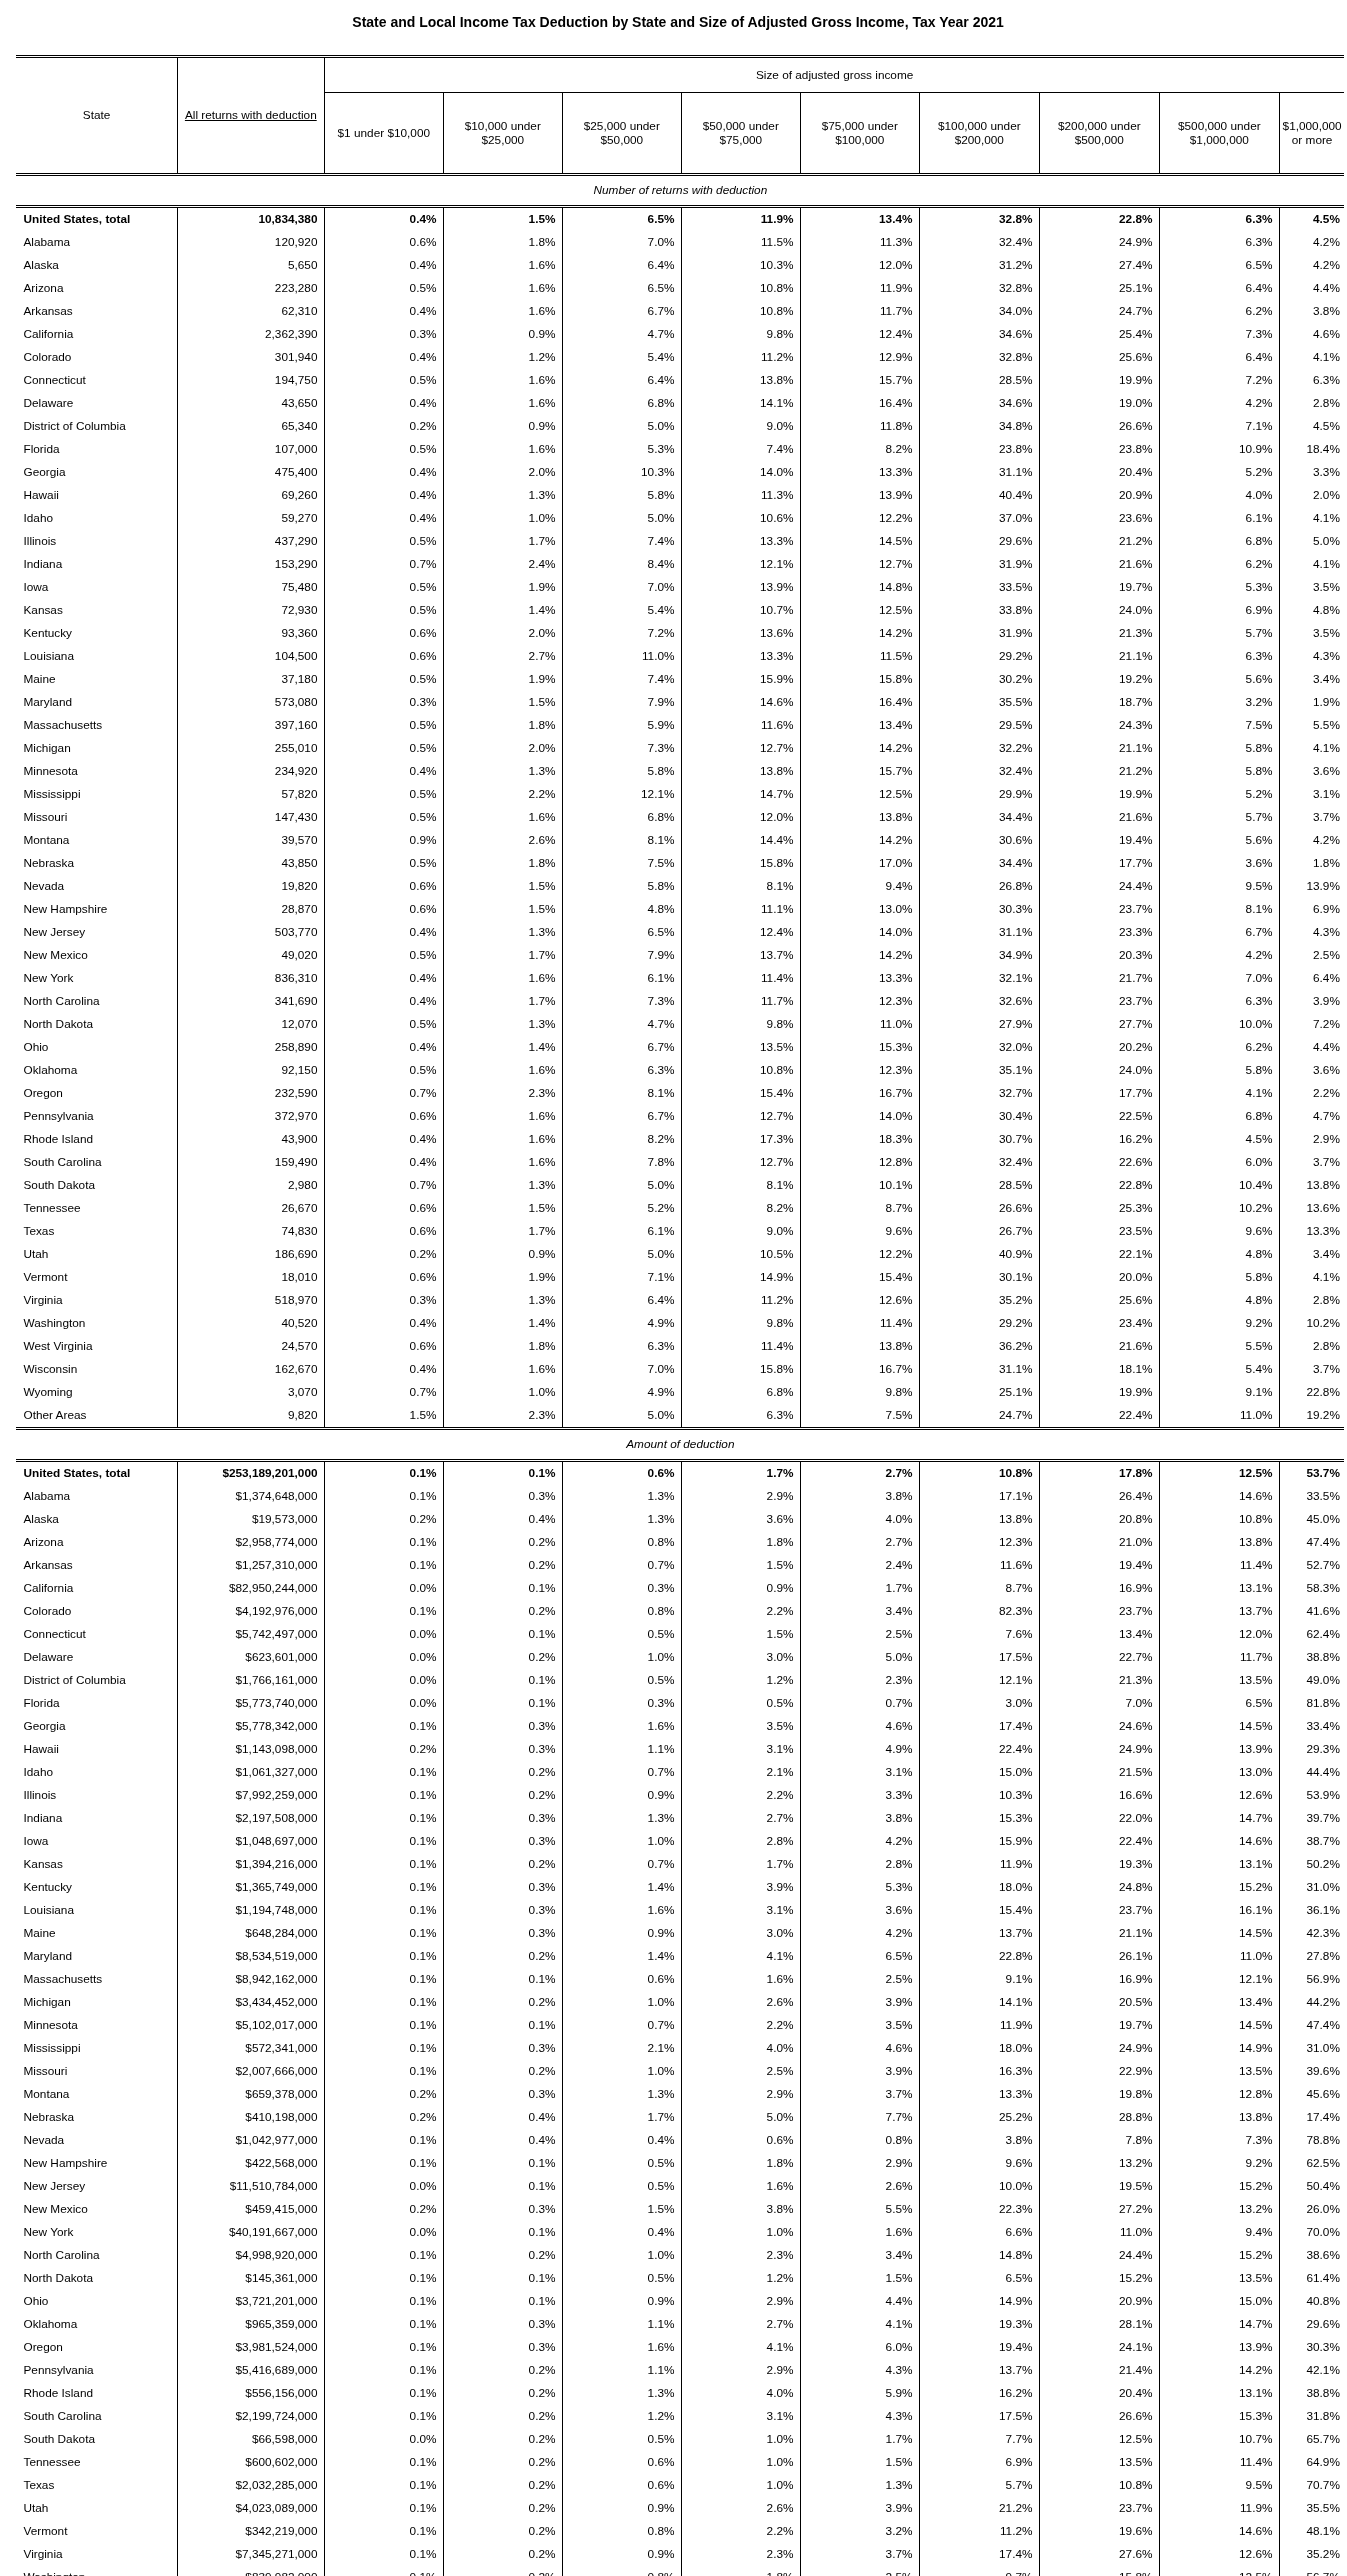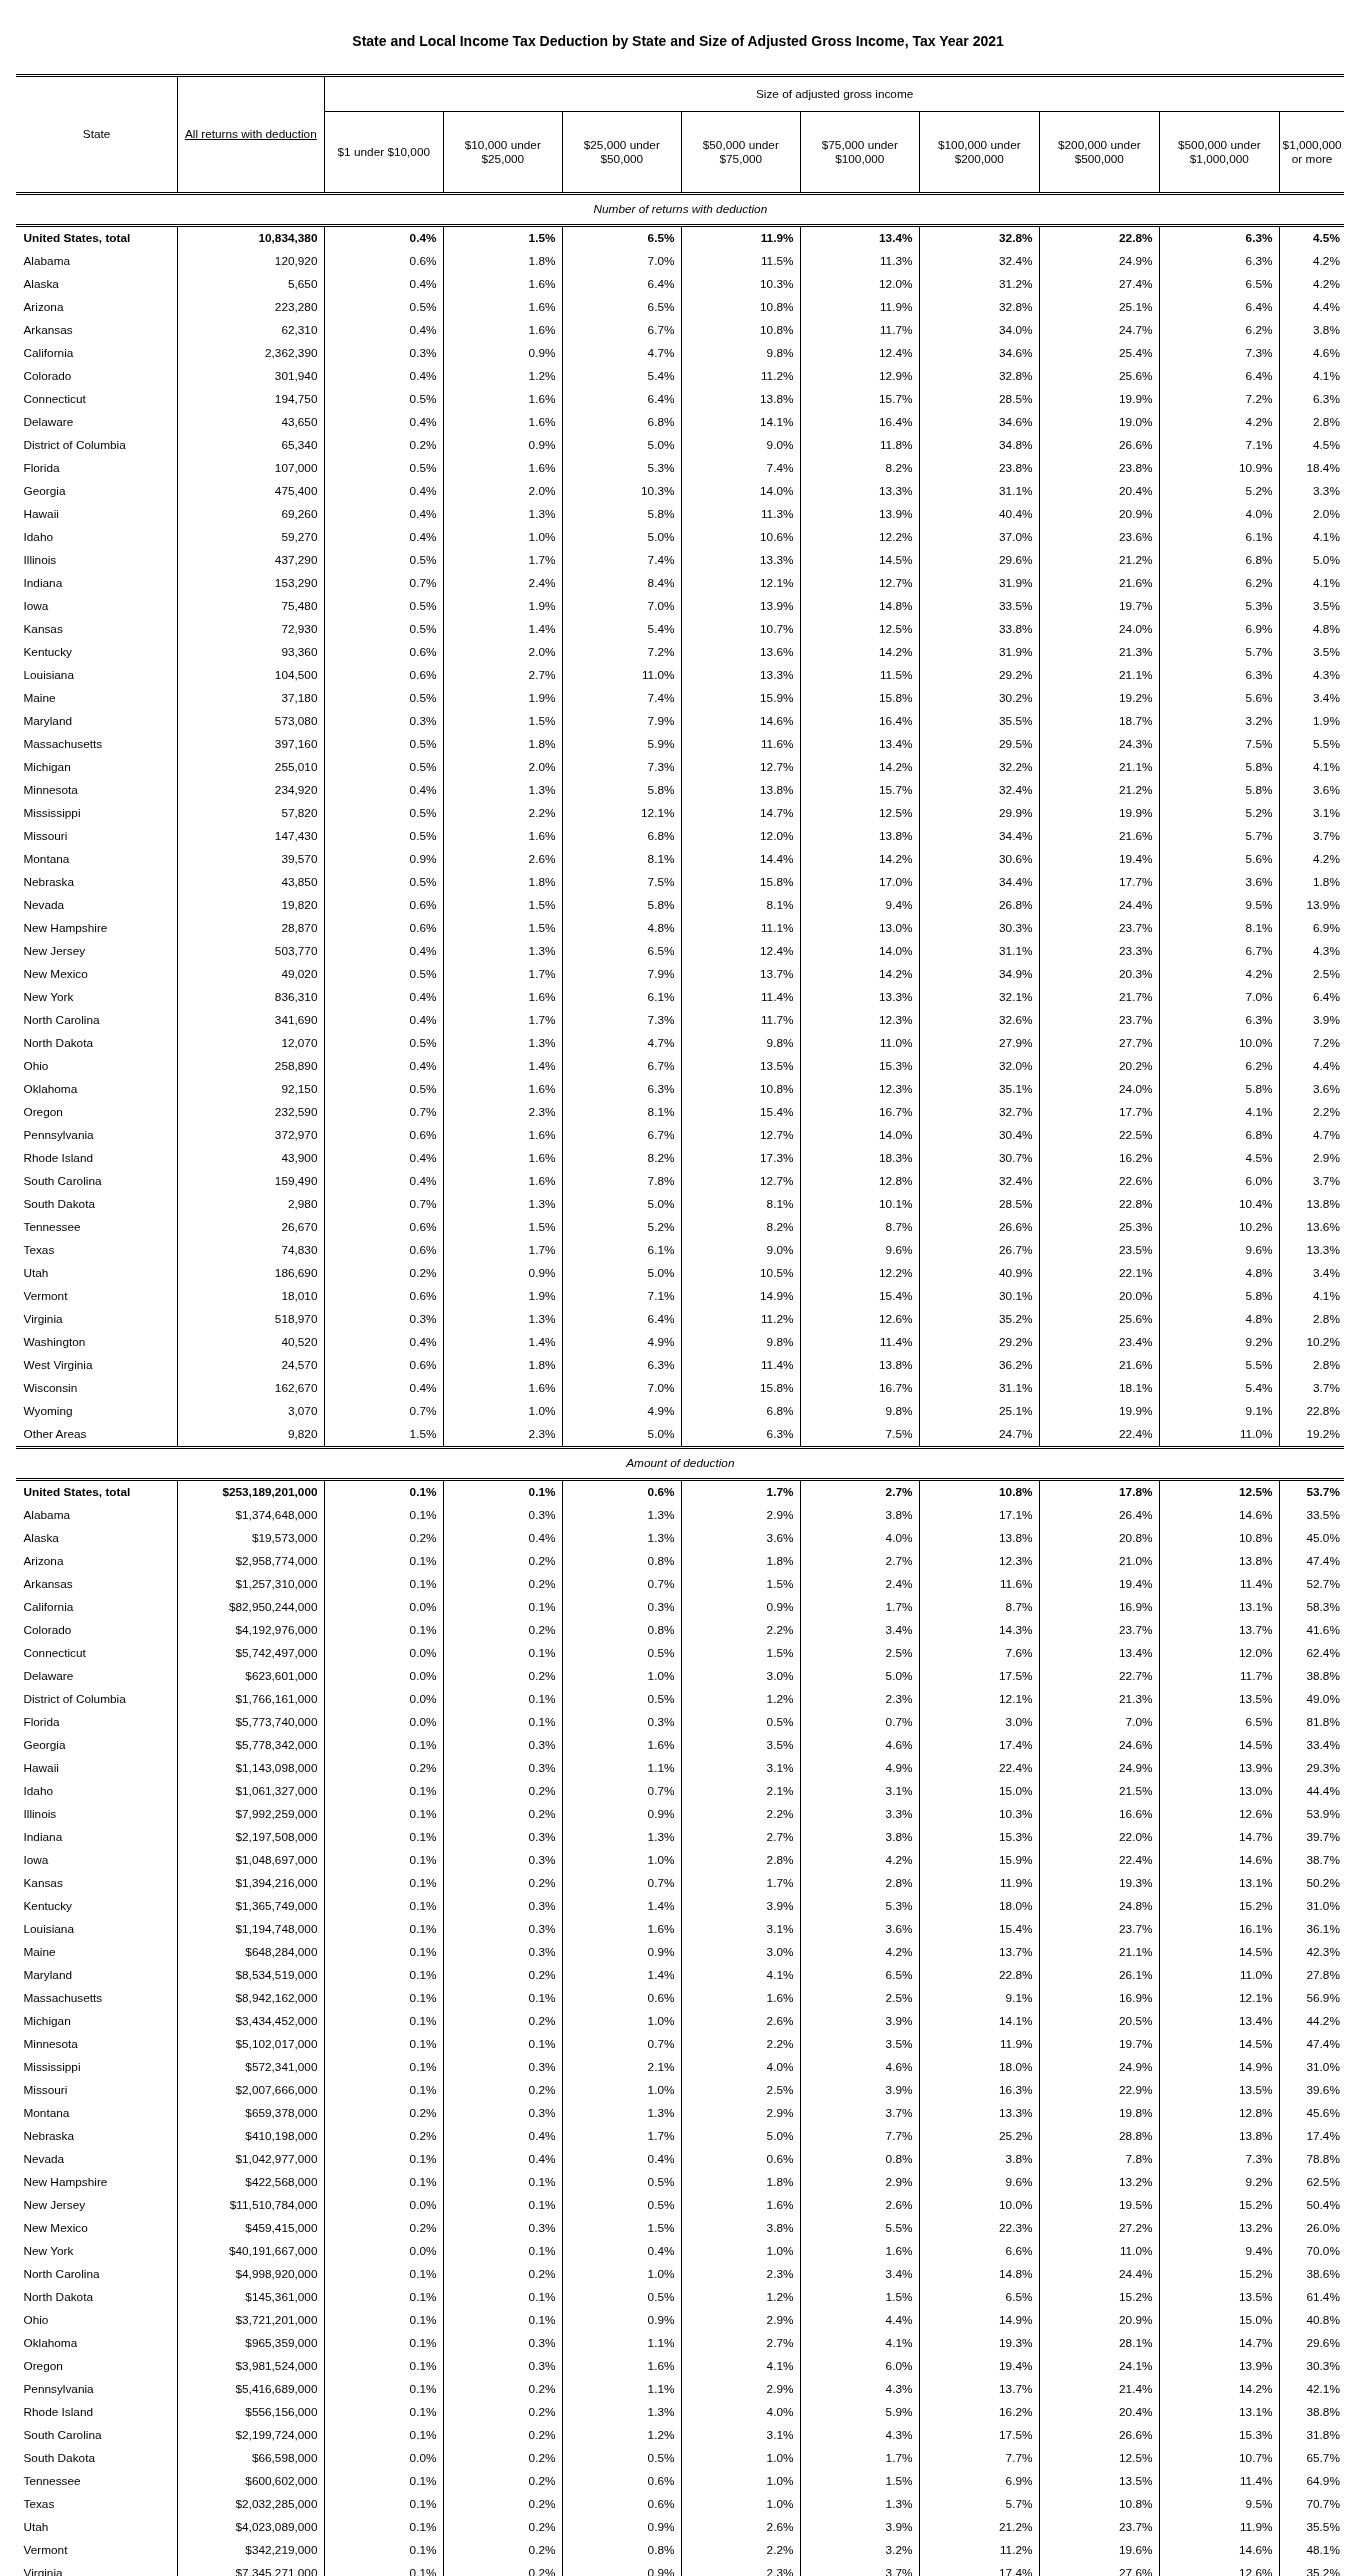--- a/index.html
+++ b/index.html
@@ -3,21 +3,21 @@
 <meta charset="utf-8">
 <style>
   html, body { margin: 0; padding: 0; background: #fff; }
   body {
     width: 1347px;
     font-family: "Liberation Sans", sans-serif;
     color: #000;
   }
   .page { padding: 7.2px 7.2px 18px 16.3px; }
   .date { font-weight: bold; font-size: 11.8px; padding-left: 1.8px; }
-  .title { text-align: center; font-weight: bold; font-size: 14px; margin-top: 26px; }
+  .title { text-align: center; font-weight: bold; font-size: 14px; margin-top: 7px; }
 
   table.salt {
     border-collapse: collapse;
     table-layout: fixed;
     width: 1324px;
     margin-top: 24.5px;
     border-top: 3.6px double #000;
     font-size: 11.8px;
   }
   th, td { font-weight: normal; vertical-align: middle; overflow: hidden; }
@@ -862,21 +862,21 @@
           <td class="num last">58.3%</td>
         </tr>
         <tr>
           <td class="state">Colorado</td>
           <td class="num">$4,192,976,000</td>
           <td class="num">0.1%</td>
           <td class="num">0.2%</td>
           <td class="num">0.8%</td>
           <td class="num">2.2%</td>
           <td class="num">3.4%</td>
-          <td class="num">14.3%</td>
+          <td class="num">82.3%</td>
           <td class="num">23.7%</td>
           <td class="num">13.7%</td>
           <td class="num last">41.6%</td>
         </tr>
         <tr>
           <td class="state">Connecticut</td>
           <td class="num">$5,742,497,000</td>
           <td class="num">0.0%</td>
           <td class="num">0.1%</td>
           <td class="num">0.5%</td>

